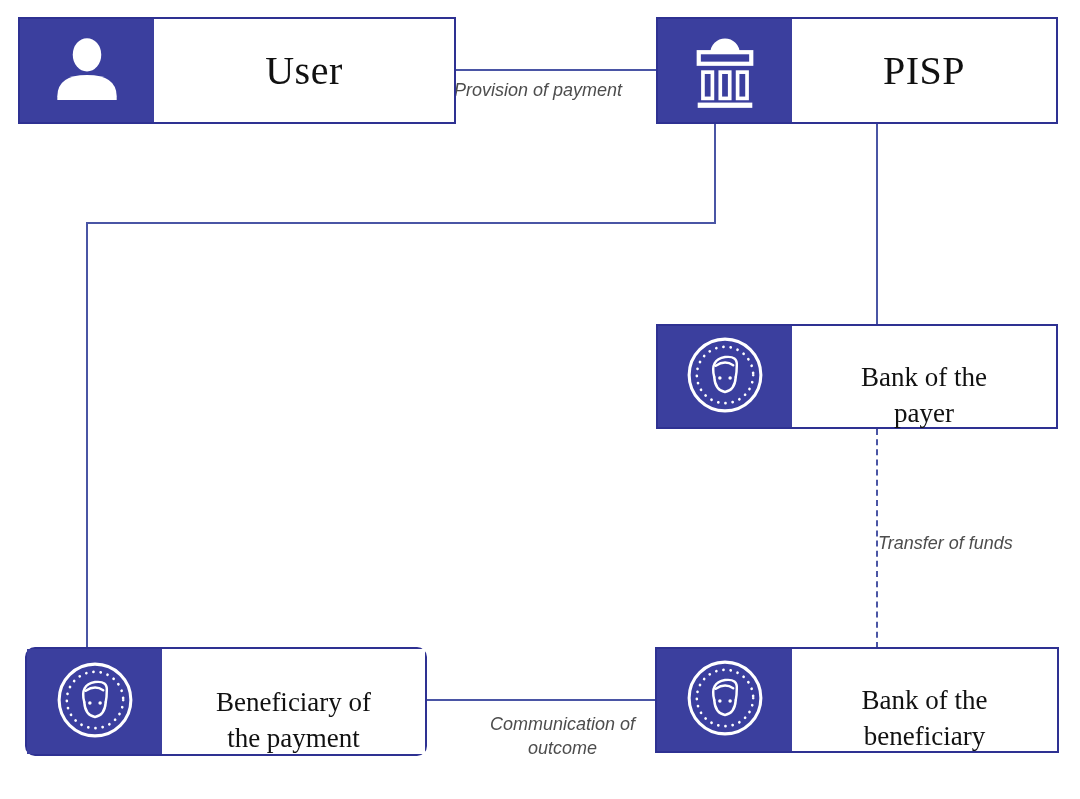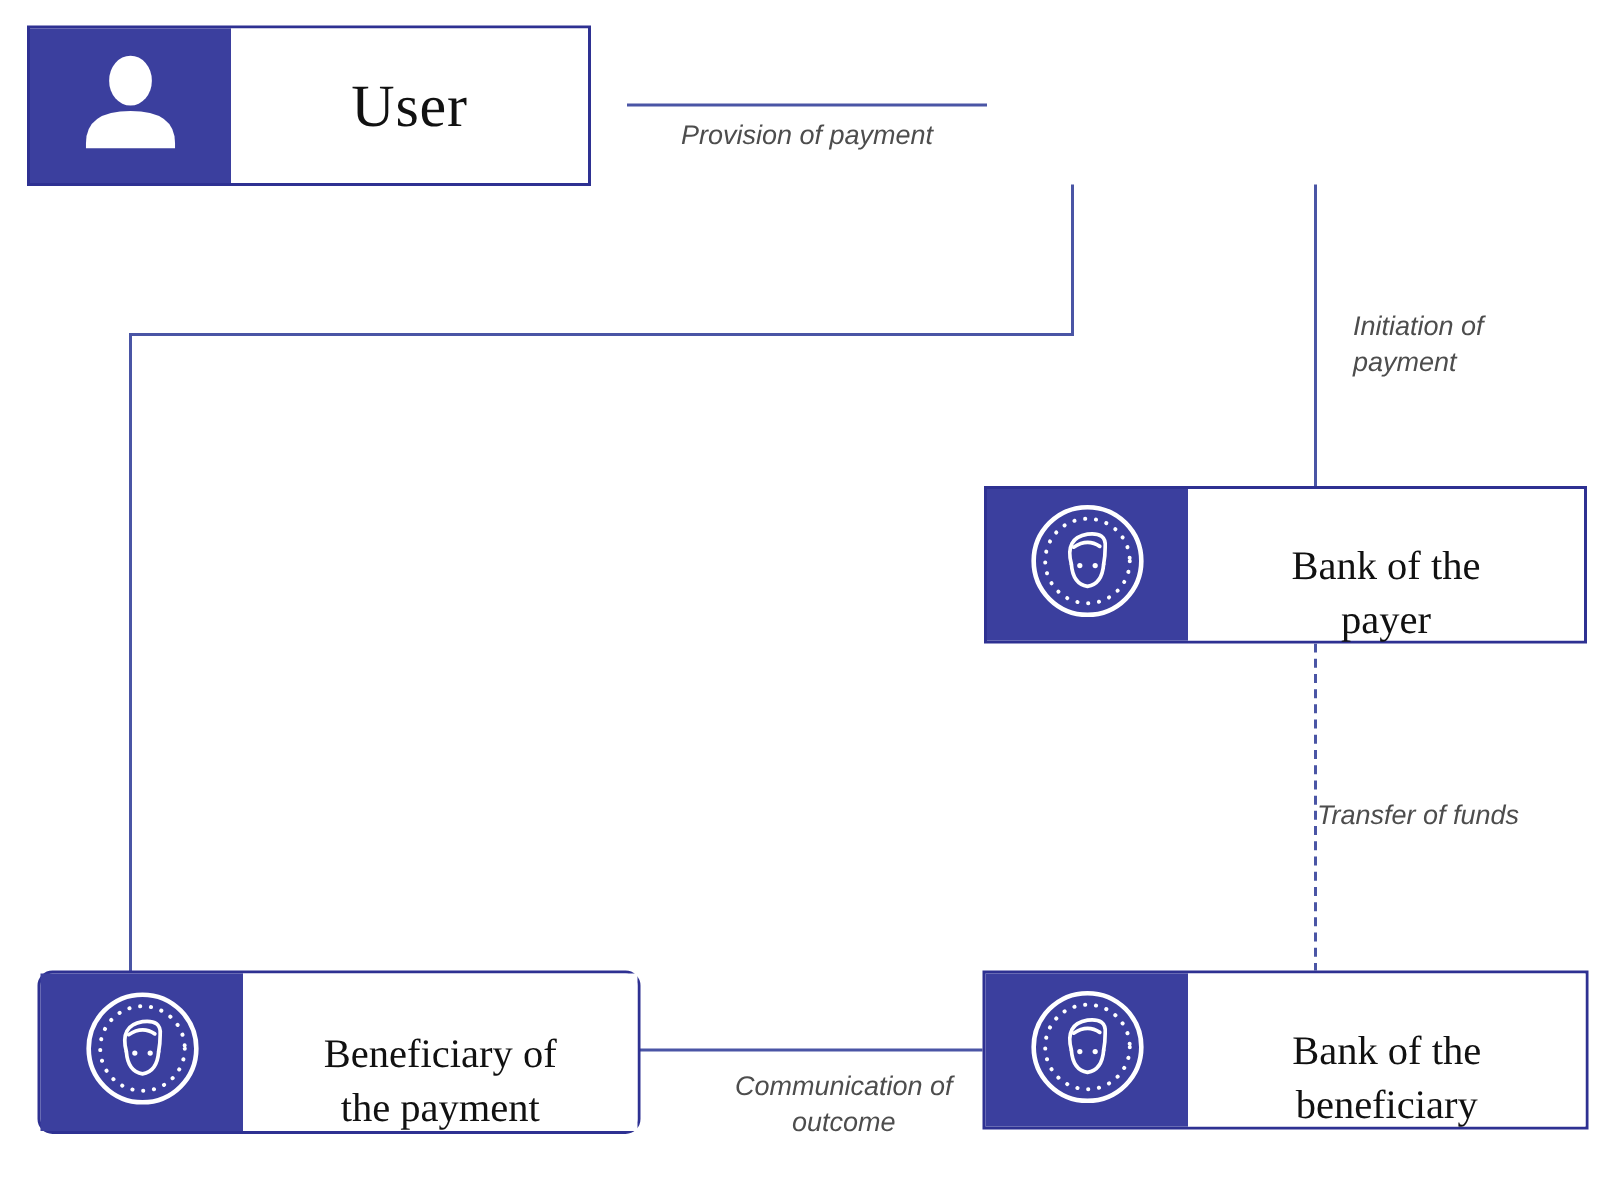--- a/index.html
+++ b/index.html
@@ -89,42 +89,57 @@
   <div class="vline" style="left:86px; top:222px; height:426px;"></div>
 
   <div class="vline" style="left:876px; top:123px; height:202px;"></div>
 
   <div class="vline dashed" style="left:876px; top:429px; height:219px;"></div>
 
   <div class="hline" style="left:425px; top:699px; width:232px;"></div>
 
   <div class="edge-label center" style="left:418px; top:78px; width:240px;">Provision of payment</div>
 
-  <div class="edge-label" style="left:902px; top:205px;">Initiation of
-payment</div>
 
   <div class="edge-label" style="left:878px; top:531px;">Transfer of funds</div>
 
   <div class="edge-label center" style="left:425px; top:712px; width:232px;padding-left:43px;">Communication of
 outcome</div>
 
-  <div class="node" style="left:18px; top:17px; width:376px; height:107px;">
+  <div class="node" style="left:18px; top:17px; width:438px; height:107px;">
     <div class="icon-section" style="width:134px;">
       <span>
         <svg width="76" height="76" viewBox="0 0 64 64">
           <ellipse cx="32" cy="20" rx="12" ry="14" fill="#ffffff"></ellipse>
           <path d="M7 55 Q7 37 32 37 Q57 37 57 55 L57 58 L7 58 Z" fill="#ffffff"></path>
         </svg>
       </span>
     </div>
     <div class="label-section">
       <span class="node-label big">User</span>
     </div>
   </div>
 
+  <div class="node" style="left:656px; top:17px; width:402px; height:107px;">
+    <div class="icon-section" style="width:134px;">
+      <span>
+        <svg width="96" height="84" viewBox="0 0 72 80">
+          <path d="M22 25 A14 14 0 0 1 50 25 Z" fill="#ffffff"></path>
+          <rect x="11" y="24" width="50" height="11" fill="none" stroke="#ffffff" stroke-width="4"></rect>
+          <rect x="15" y="43" width="9" height="25" fill="none" stroke="#ffffff" stroke-width="3.5"></rect>
+          <rect x="31.5" y="43" width="9" height="25" fill="none" stroke="#ffffff" stroke-width="3.5"></rect>
+          <rect x="48" y="43" width="9" height="25" fill="none" stroke="#ffffff" stroke-width="3.5"></rect>
+          <rect x="10" y="72" width="52" height="5" fill="#ffffff"></rect>
+        </svg>
+      </span>
+    </div>
+    <div class="label-section">
+      <span class="node-label big">PISP</span>
+    </div>
+  </div>
 
   <div class="node" style="left:656px; top:324px; width:402px; height:105px;">
     <div class="icon-section" style="width:134px;">
       <span>
         <svg width="82" height="82" viewBox="0 0 80 80">
           <circle cx="40" cy="40" r="35" fill="none" stroke="#ffffff" stroke-width="3"></circle>
           <circle cx="40" cy="40" r="27.5" fill="none" stroke="#ffffff" stroke-width="2.6" stroke-dasharray="0.1 7" stroke-linecap="round"></circle>
           <path d="M29.5 42 Q25 25 40 22.5 Q52.5 21 51.5 31 Q51.5 37 50.5 42" fill="none" stroke="#ffffff" stroke-width="2.4" stroke-linecap="round"></path>
           <path d="M31 31 Q40 25 48 30.5" fill="none" stroke="#ffffff" stroke-width="2.4" stroke-linecap="round"></path>
           <path d="M29.5 42 Q30.5 55 40 56.5 Q49.5 55 50.5 42" fill="none" stroke="#ffffff" stroke-width="2.4" stroke-linecap="round"></path>

